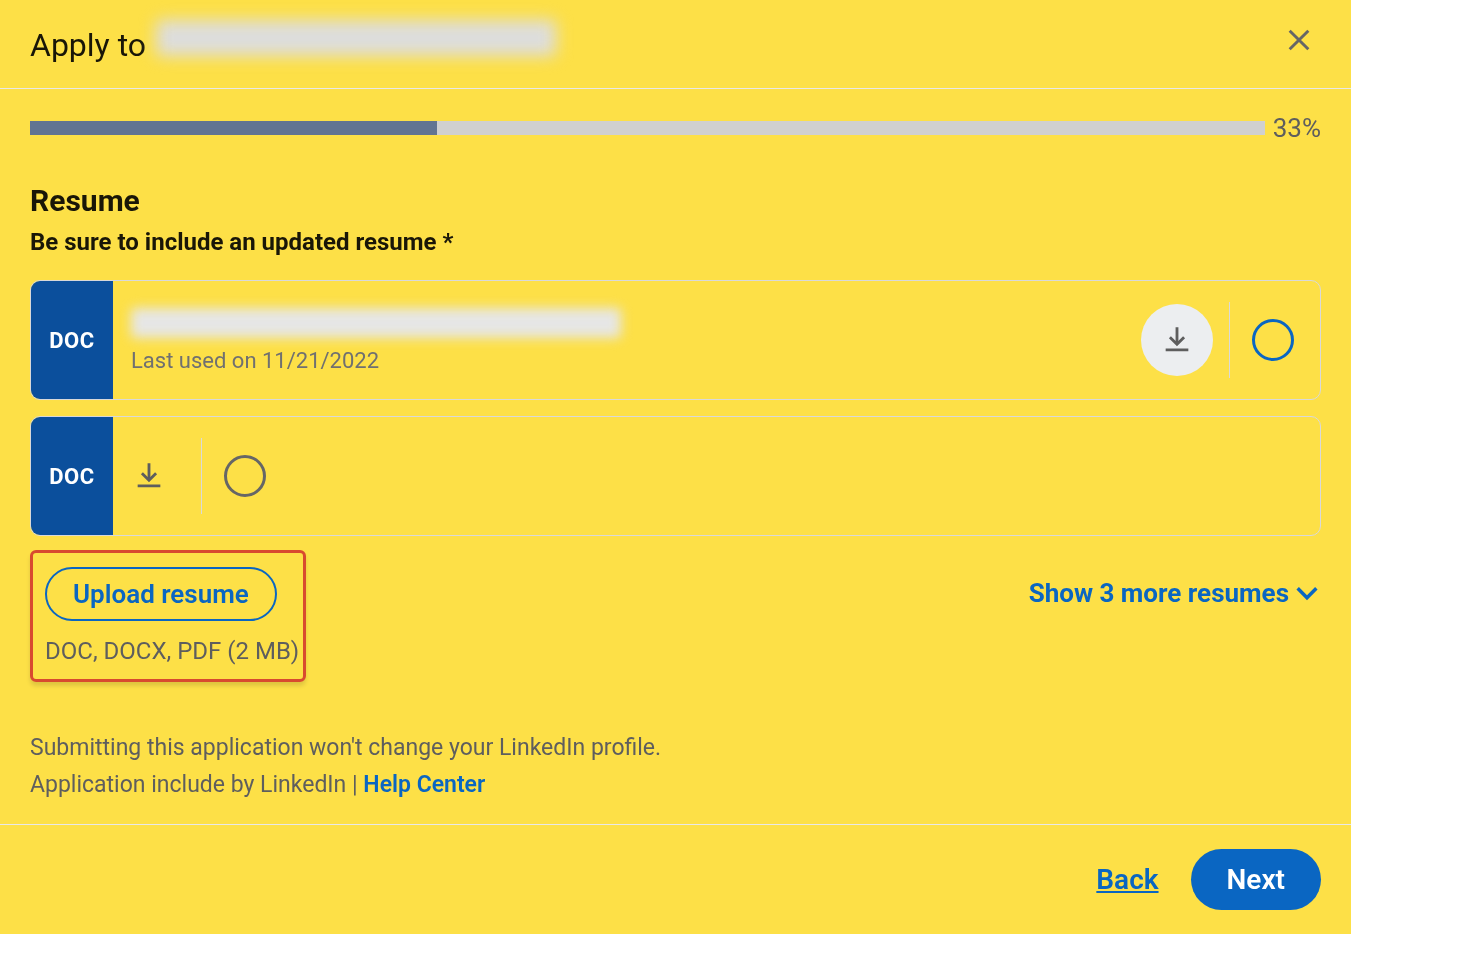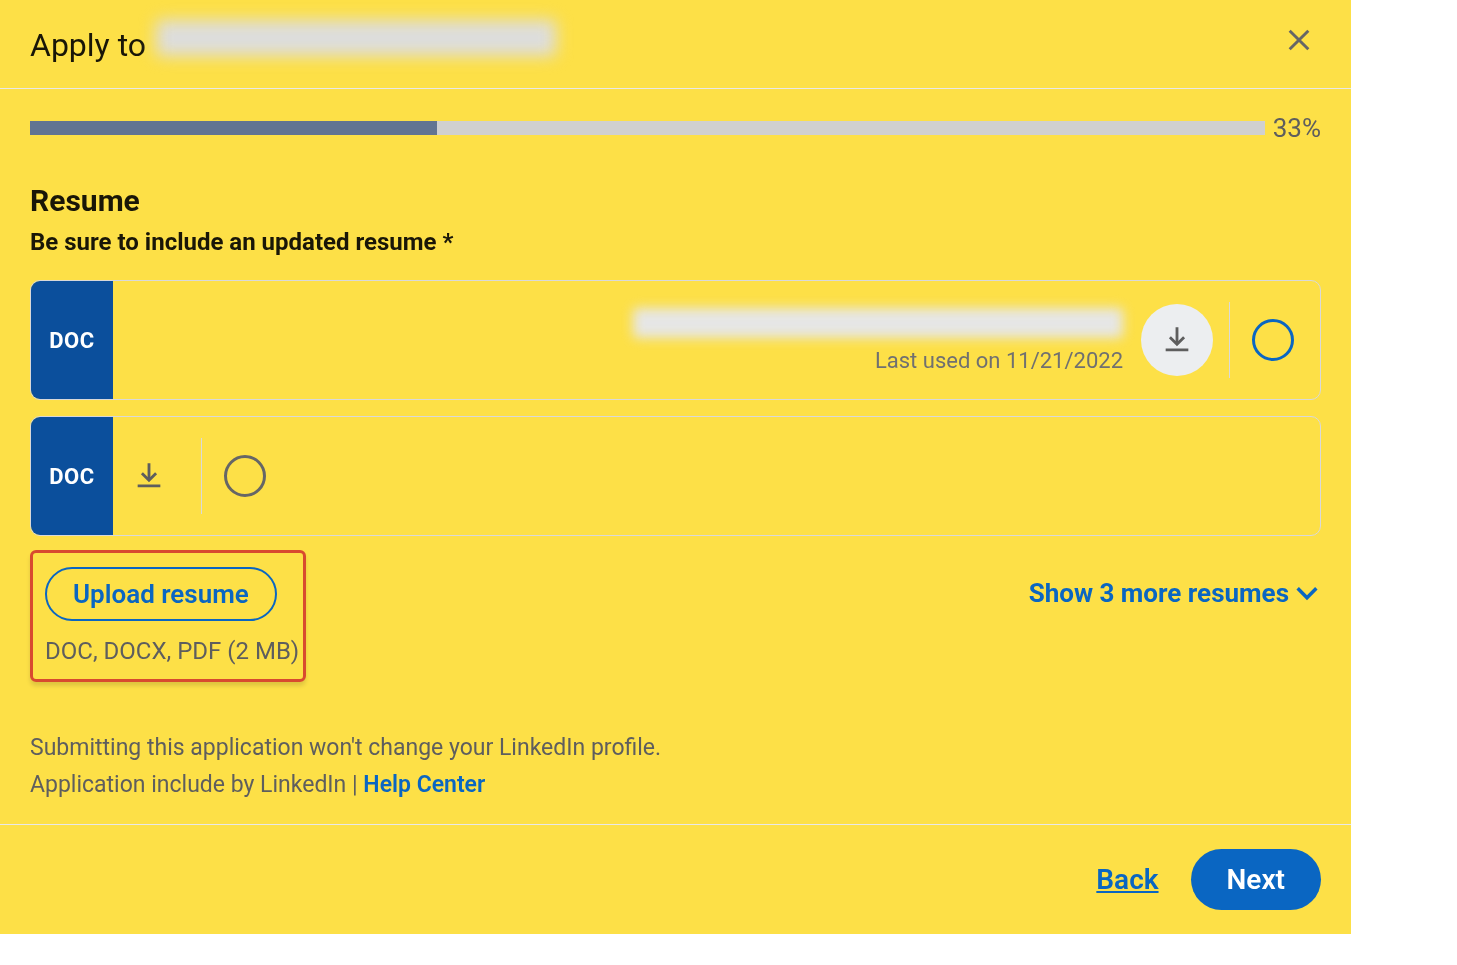--- a/index.html
+++ b/index.html
@@ -98,21 +98,20 @@
     justify-content: center;
     letter-spacing: 0.5px;
   }
   .resume-main {
     flex: 1;
     padding: 14px 18px;
     display: flex;
     flex-direction: column;
     justify-content: center;
     gap: 10px;
-    align-items: flex-end;
   }
   .resume-name-redacted {
     height: 30px;
     width: 490px;
     background: #e6e6e6;
     filter: blur(6px);
     border-radius: 4px;
   }
   .resume-meta {
     font-size: 22px;

